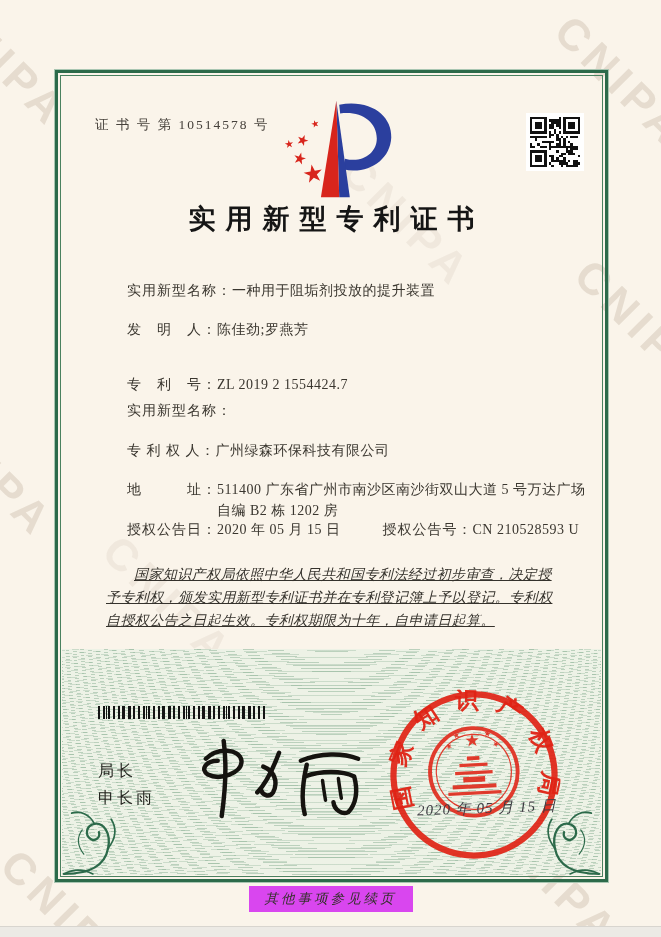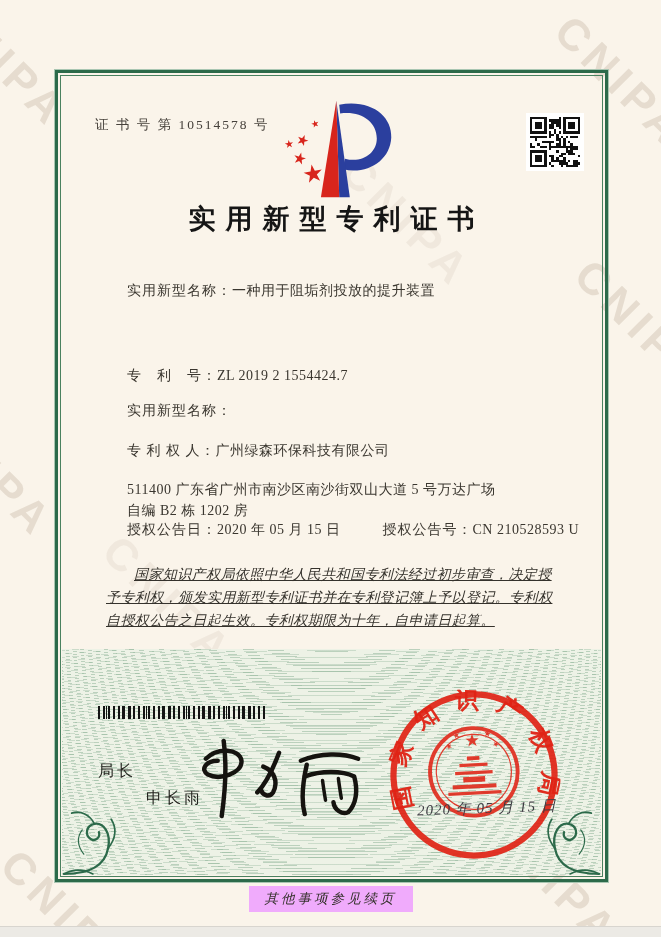--- a/index.html
+++ b/index.html
@@ -38,21 +38,21 @@
     font-size:27px;font-weight:bold;color:#151515;letter-spacing:10px;
     text-indent:10px;
   }
   
   .frow{
     position:absolute;left:39px;width:478px;font-size:14px;color:#3a362f;
     display:flex;line-height:21px;margin-left:30px;
   }
   .flabel{white-space:pre;letter-spacing:1px;flex:none;}
   .fvalue{white-space:pre-line;letter-spacing:0.5px;}
-  .r1{top:207px}.r2{top:246px}.r3{top:292px}.r4{top:327px}
+  .r1{top:207px}.r2{top:246px}.r3{top:301px}.r4{top:327px}
   .r5{top:367px}.r6{top:406px}.r7{top:446px}
   .grant-right{margin-left:42px;display:flex;}
   
   .paras{
     position:absolute;left:32px;top:474px;width:484px;
     font-size:14px;line-height:23px;color:#35322c;font-style:italic;
     letter-spacing:0.4px;
   }
   .paras p{margin:16px;text-indent:2em;text-decoration:underline;}
   
@@ -73,21 +73,21 @@
     background-image:
       repeating-linear-gradient(90deg,#141414 0 2px,rgba(0,0,0,0) 2px 5px),
       repeating-linear-gradient(90deg,#141414 0 1px,rgba(0,0,0,0) 1px 8px);
   }
   .issuer-title{
     position:absolute;left:36px;top:112px;font-size:16px;color:#24241f;
     font-family:"Liberation Sans", sans-serif;letter-spacing:3px;text-align:right;
   }
   .issuer-name{
     position:absolute;left:36px;top:139px;font-size:16px;color:#24241f;
-    font-family:Liberation Mono, monospace;letter-spacing:3px;margin-left:48px;
+    font-family:Liberation Mono, monospace;letter-spacing:3px;
   }
   .signature{position:absolute;left:132px;top:82px;width:178px;height:94px;}
   .seal{
     position:absolute;left:326px;top:40px;width:172px;height:172px;
     transform:rotate(-3deg);
   }
   .seal svg{width:172px;height:172px;}
   .seal-date{
     position:absolute;left:340px;top:150px;width:170px;text-align:center;
     font-size:15px;color:#3d3b42;letter-spacing:1px;font-style:italic;
@@ -97,21 +97,21 @@
     position:absolute;left:0;width:100%;top:206px;text-align:center;
     font-size:12.5px;color:#33302a;letter-spacing:2px;
   }
   
   .guilloche > *{z-index:1;}
   
   .continuation{
     position:absolute;left:0;top:886px;width:100%;text-align:center;
   }
   .continuation .note{
-    display:inline-block;background:#f0abfc;padding:4px 16px;
+    display:inline-block;background:#d946ef;padding:4px 16px;
     font-size:13.5px;color:#35322c;font-style:italic;letter-spacing:3px;text-align:center;
   }
   .bottom-strip{
     position:absolute;left:0;right:0;top:926px;height:11px;
     background:#eceae5;border-top:1px solid #d8d5cf;
   }
 </style>
 </head>
 <body>
 
@@ -281,32 +281,37 @@
         <rect x="2" y="16" width="3" height="3" fill="#111111"></rect>
       </svg>
   </div>
 
   <div class="cert-title">实用新型专利证书</div>
 
   <div class="frow r1">
     <span class="flabel">实用新型名称：</span>
     <span class="fvalue">一种用于阻垢剂投放的提升装置</span>
   </div>
+  <div class="frow r2">
+    <span class="flabel">发　明　人：</span>
+    <span class="fvalue">陈佳劲;罗燕芳</span>
+  </div>
   <div class="frow r3">
     <span class="flabel">专　利　号：</span>
     <span class="fvalue">ZL 2019 2 1554424.7</span>
   </div>
   <div class="frow r4">
     <span class="flabel">实用新型名称：</span>
   </div>
   <div class="frow r5">
     <span class="flabel">专 利 权 人：</span>
     <span class="fvalue">广州绿森环保科技有限公司</span>
   </div>
   <div class="frow r6">
+    <span class="flabel">地　　　址：</span>
     <span class="fvalue">511400 广东省广州市南沙区南沙街双山大道 5 号万达广场
 自编 B2 栋 1202 房</span>
   </div>
   <div class="frow r7">
     <span class="flabel">授权公告日：</span>
     <span class="fvalue">2020 年 05 月 15 日</span>
     <span class="grant-right">
       <span class="flabel">授权公告号：</span>
       <span class="fvalue">CN 210528593 U</span>
     </span>

